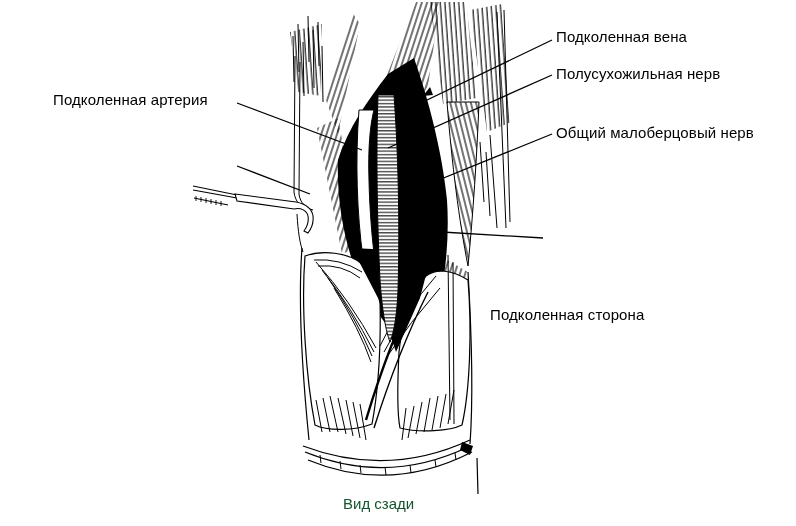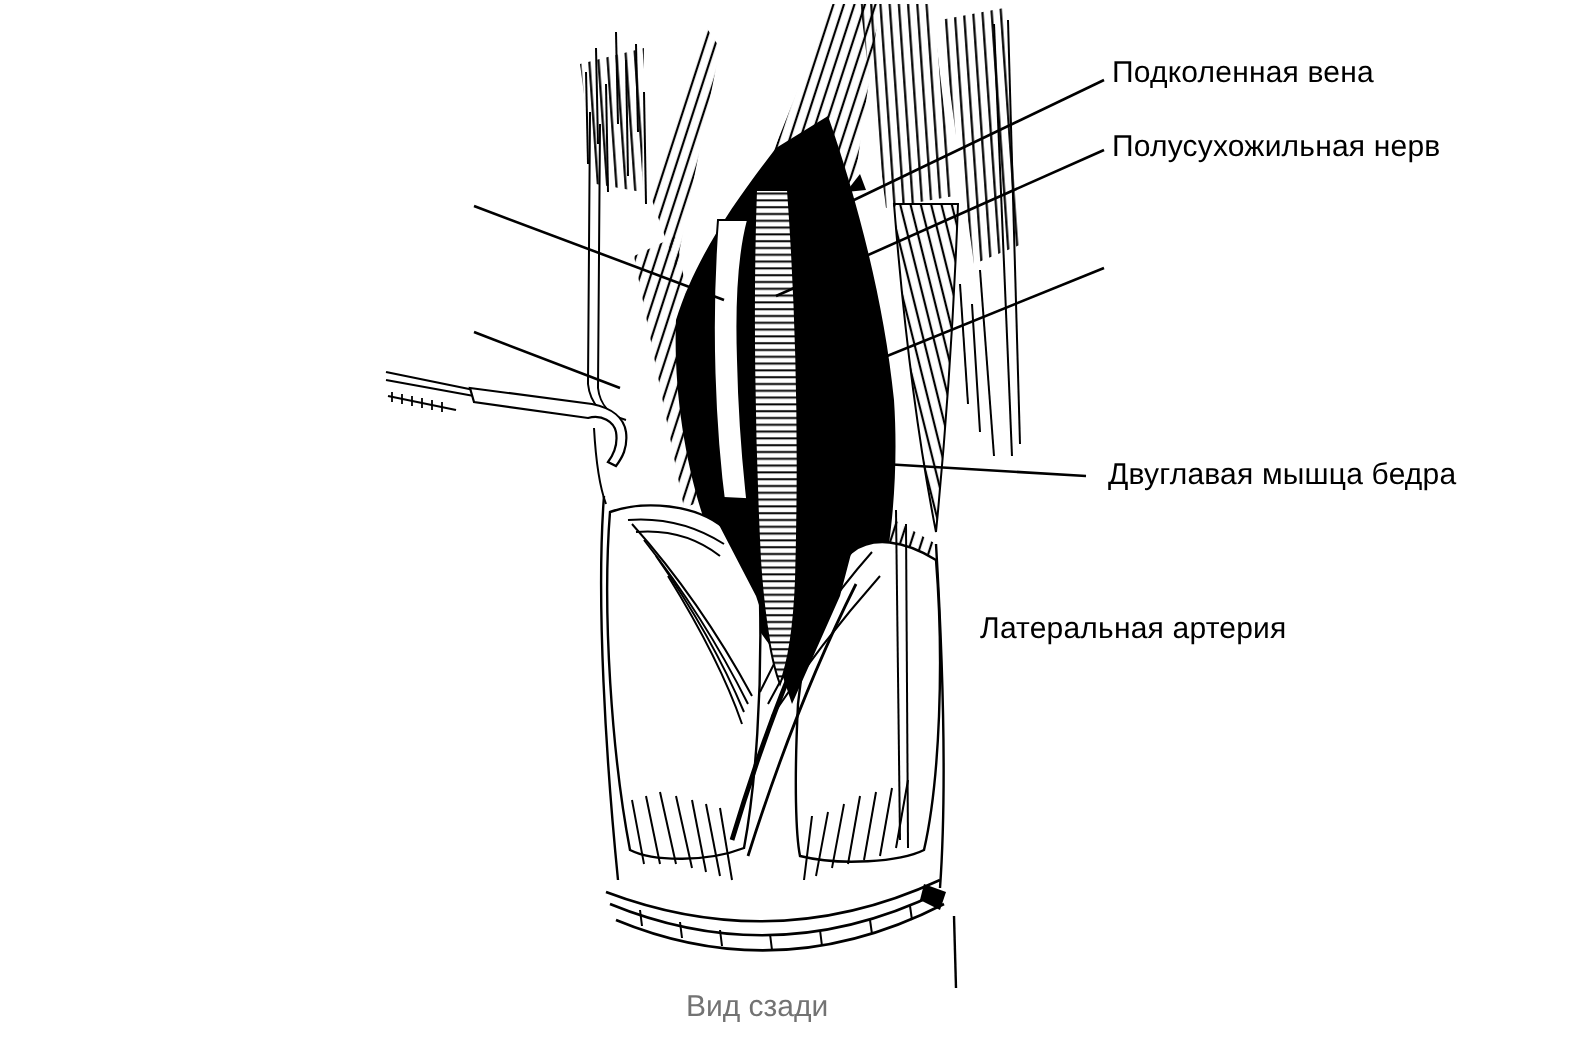--- a/index.html
+++ b/index.html
@@ -2,21 +2,21 @@
 <html><head>
 <meta charset="utf-8">
 <style>
   html,body{margin:0;padding:0;background:#fff;}
   #stage{position:relative;width:796px;height:526px;background:#fff;overflow:hidden;
          font-family:"Liberation Sans",sans-serif;}
   #art{position:absolute;left:0;top:0;}
   .lbl{position:absolute;font-size:15px;line-height:18px;color:#000;white-space:nowrap;
        letter-spacing:0.1px;}
   .lbl.wrap{white-space:normal;width:150px;}
-  .caption{position:absolute;font-size:15px;color:#737373;white-space:nowrap;}
+  .caption{position:absolute;font-size:15px;color:#14532d;white-space:nowrap;}
 </style>
 </head>
 <body>
 
 <div id="stage">
 
   <svg id="art" width="796" height="526" viewBox="0 0 796 526">
     <defs>
       <pattern id="pV" patternUnits="userSpaceOnUse" width="4.6" height="12" patternTransform="rotate(-4)">
         <line x1="2" y1="0" x2="2" y2="12" stroke="#000" stroke-width="1.1"></line>
@@ -166,16 +166,17 @@
       <line x1="552" y1="40" x2="402" y2="112"></line>
       <line x1="552" y1="75" x2="388" y2="148"></line>
       <line x1="552" y1="134" x2="414" y2="190"></line>
       <line x1="442" y1="232" x2="543" y2="238"></line>
       <polygon points="423,96 430,87 433,95" fill="#000" stroke="none"></polygon>
     </g>
   </svg>
 
   <div class="lbl" style="left:556px;top:28px">Подколенная вена</div>
   <div class="lbl" style="left:556px;top:65px">Полусухожильная нерв</div>
-  <div class="lbl" style="left:554px;top:229px">Двуглавая мышца бедра</div>
-  <div class="lbl" style="left:490px;top:306px">Латеральная артерия</div>
+  <div class="lbl" style="left:556px;top:124px">Общий малоберцовый нерв</div>
+  <div class="lbl" style="left:53px;top:91px">Подколенная артерия</div>
+  <div class="lbl" style="left:490px;top:306px">Подколенная сторона</div>
   <div class="caption" style="left:343px;top:495px">Вид сзади</div>
 </div>
 
 </body></html>

